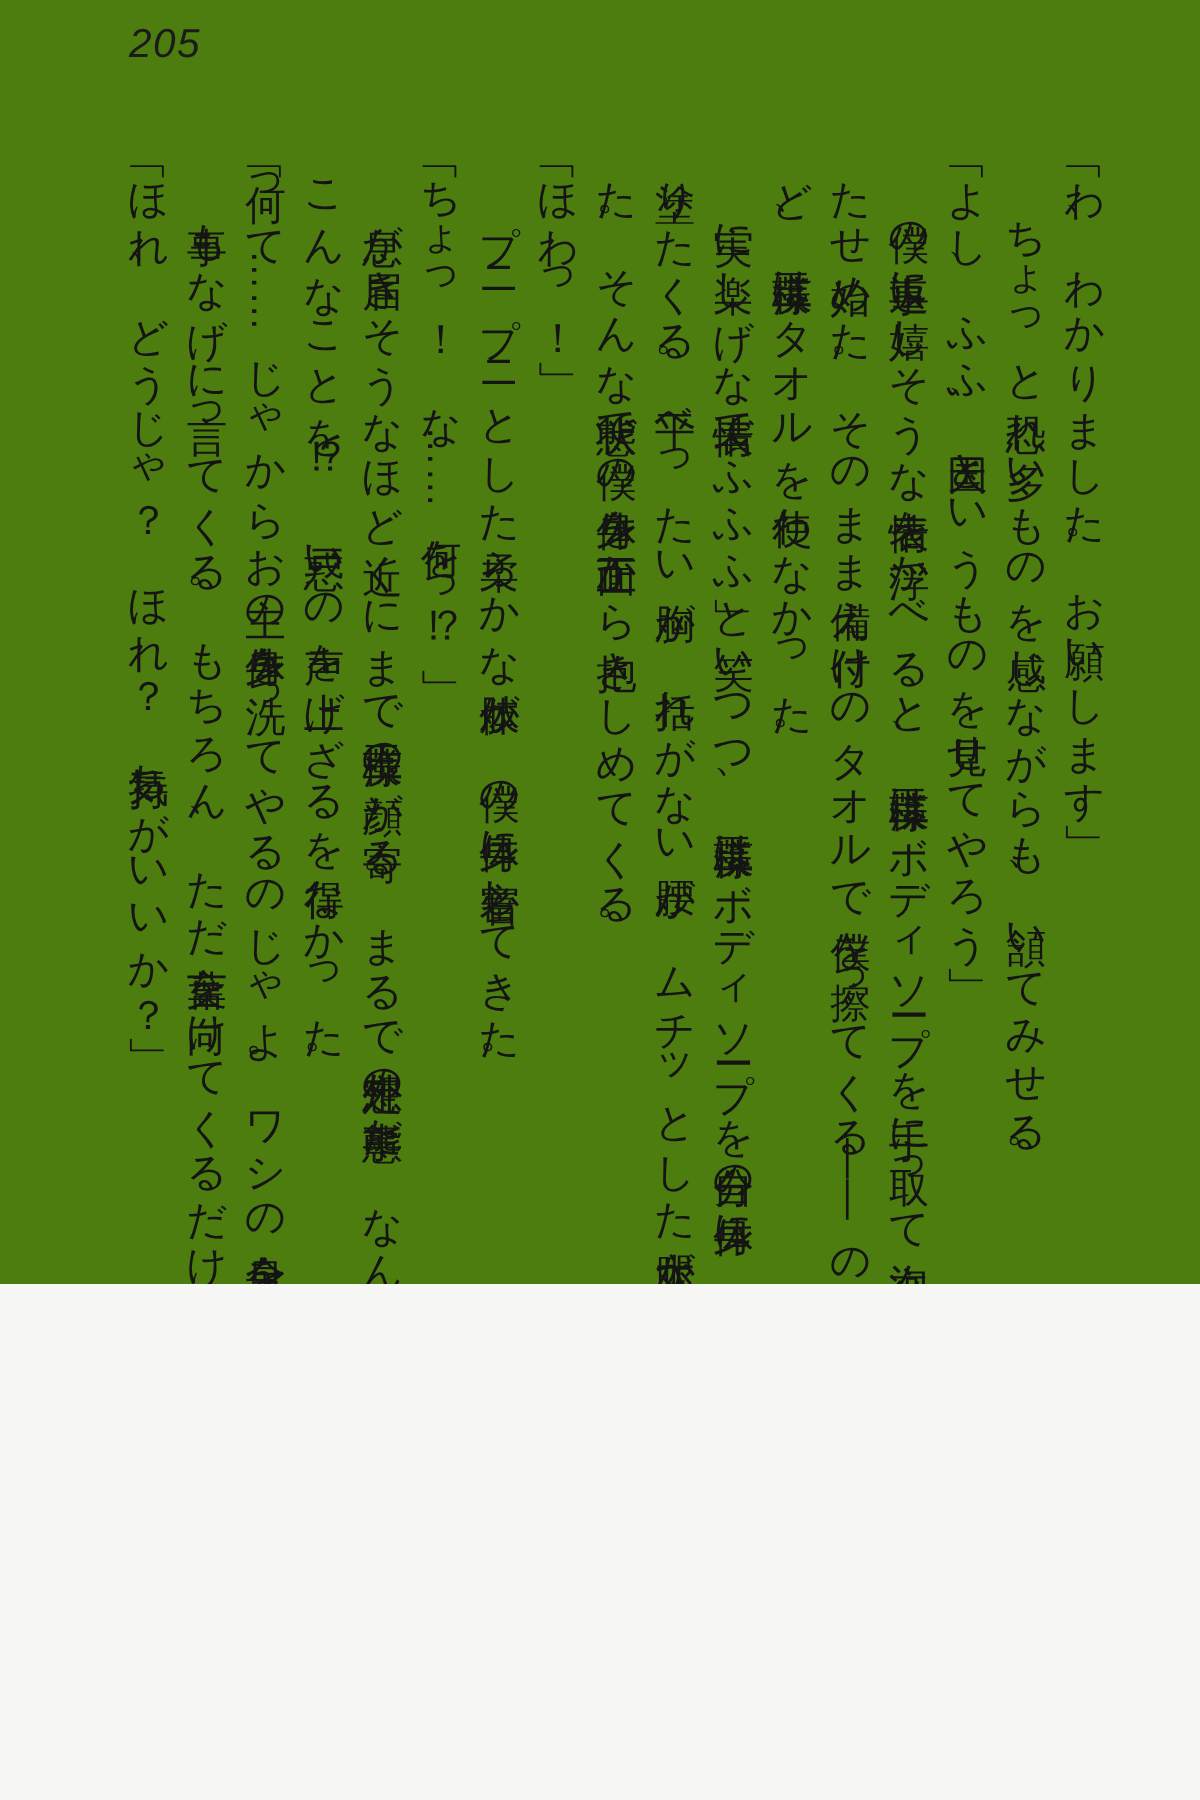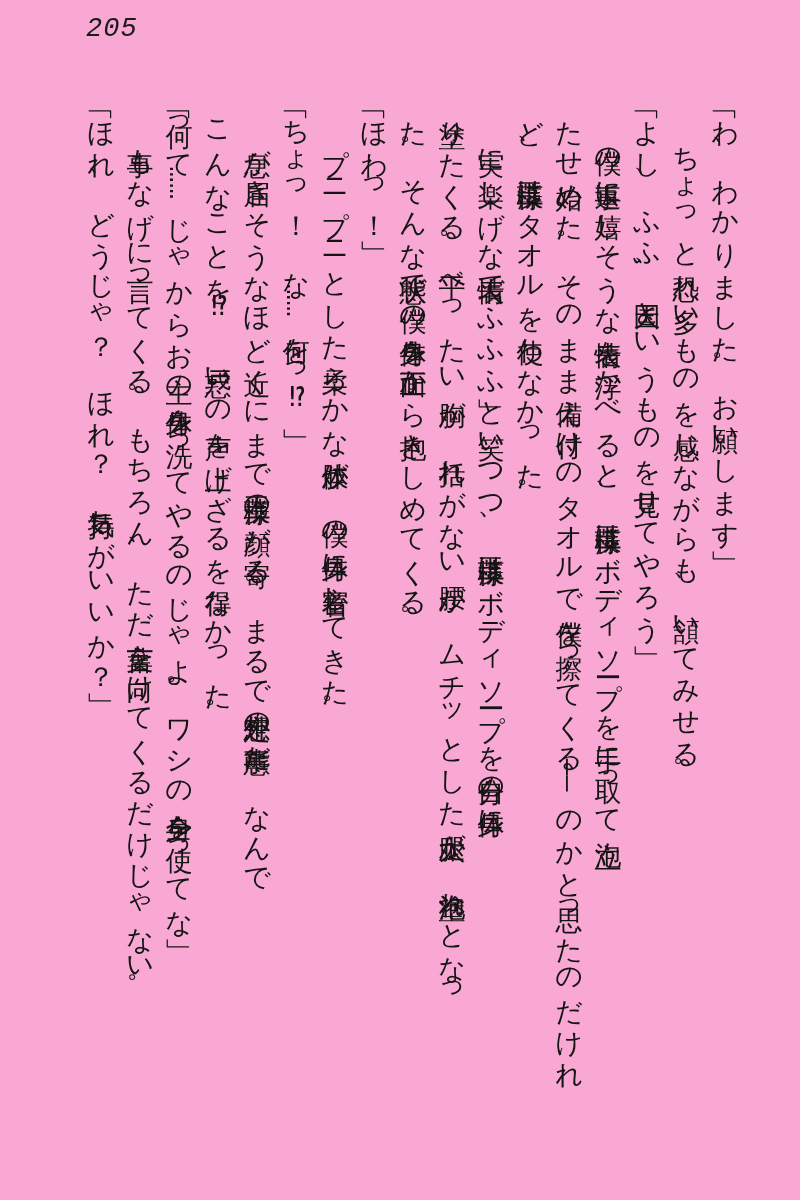--- a/index.html
+++ b/index.html
@@ -5,24 +5,24 @@
   html, body {
     margin: 0;
     padding: 0;
     width: 800px;
     height: 1200px;
     background: #f7f7f5;
   }
   .page {
     position: relative;
     width: 800px;
-    height: 1200px;
-    background: #f9a8d4;
+    height: 856px;
+    background: #4d7c0f;
     overflow: hidden;
-    font-family: Liberation Mono, monospace;
+    font-family: Liberation Sans, sans-serif;
   }
   .page-number {
     position: absolute;
     top: 14px;
     left: 86px;
     font-size: 27px;
     font-style: italic;
     color: #1b1b1b;
     letter-spacing: 1px;
   }

